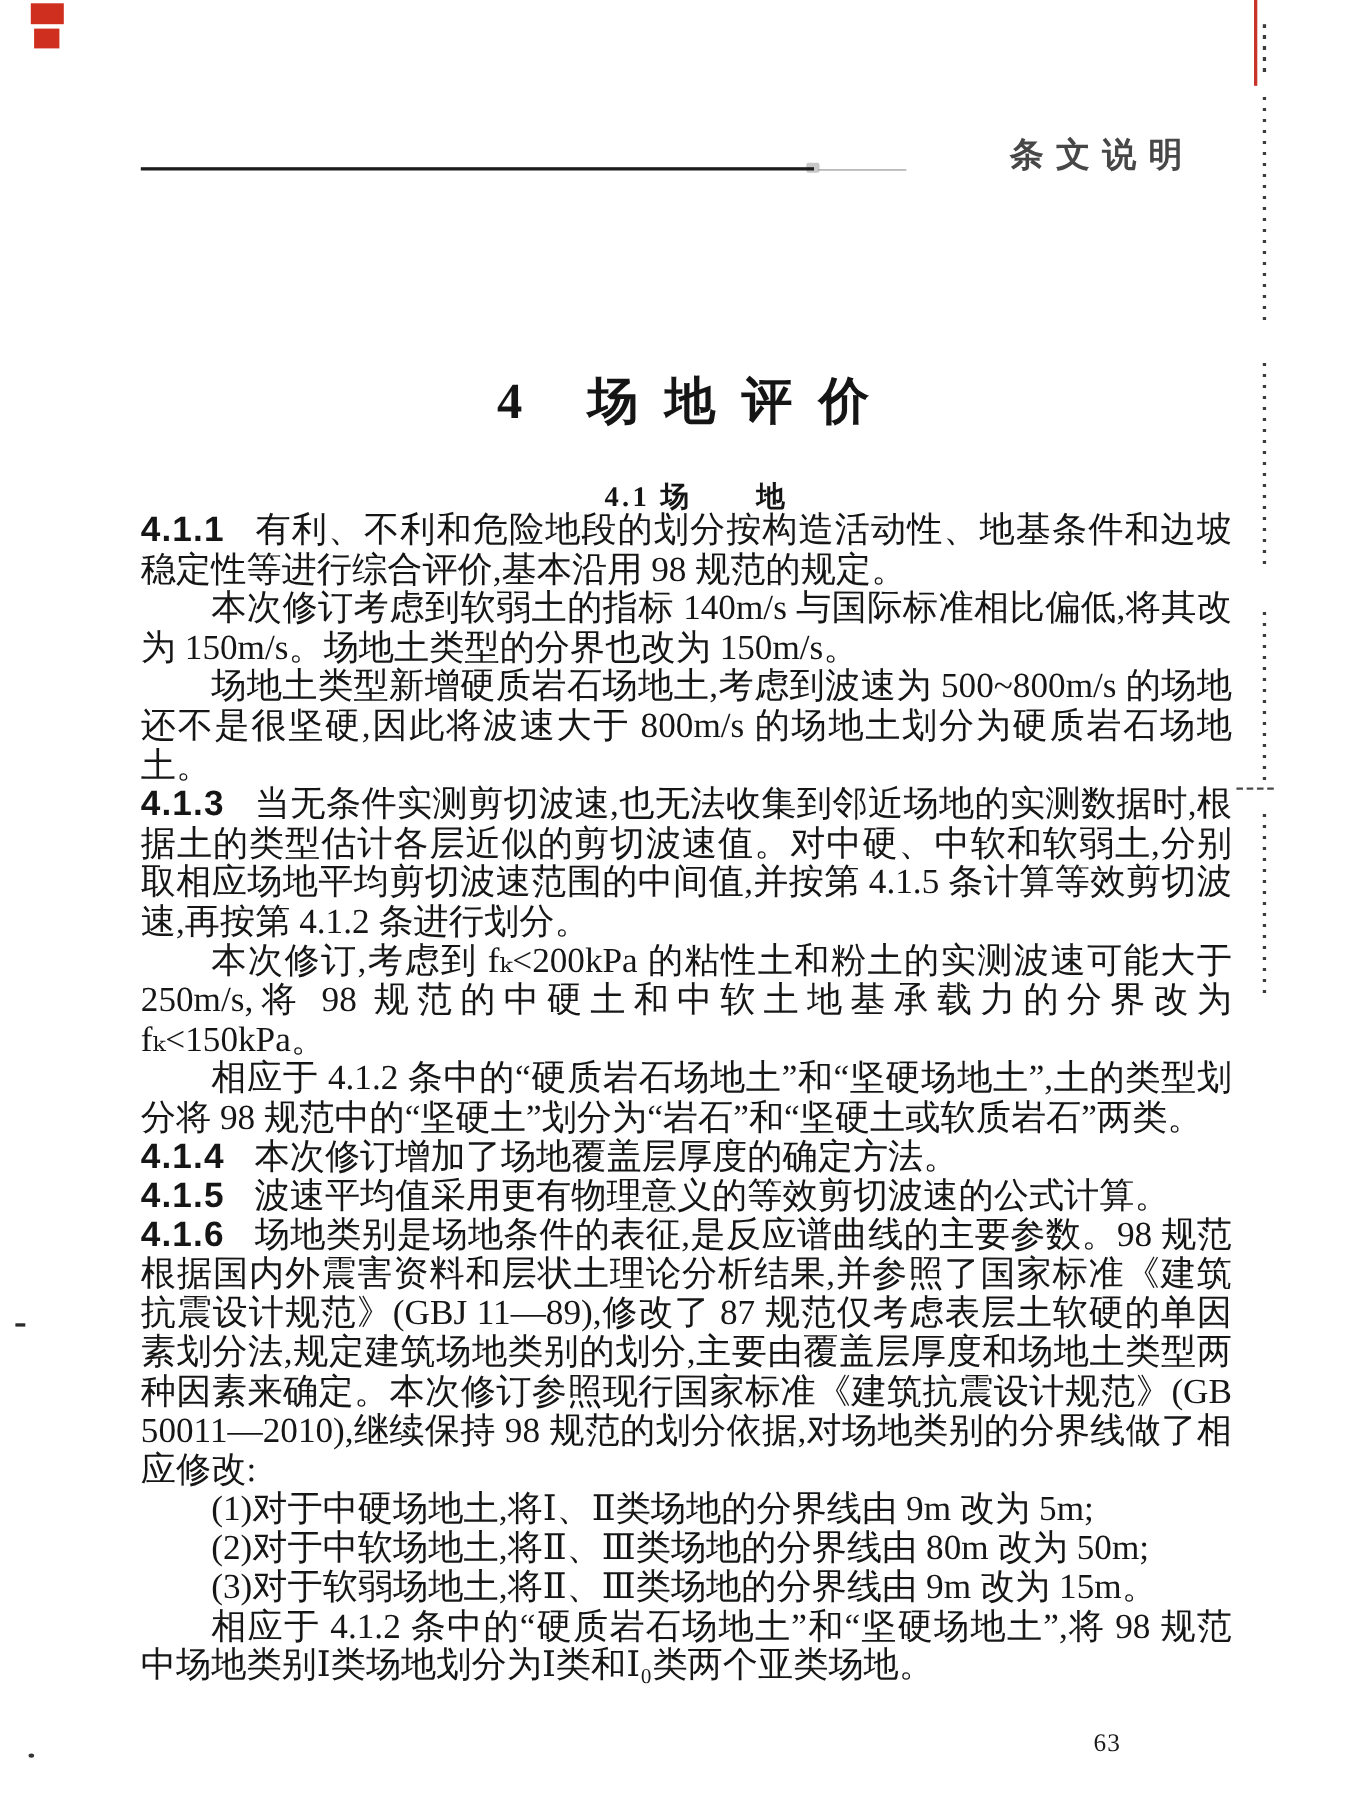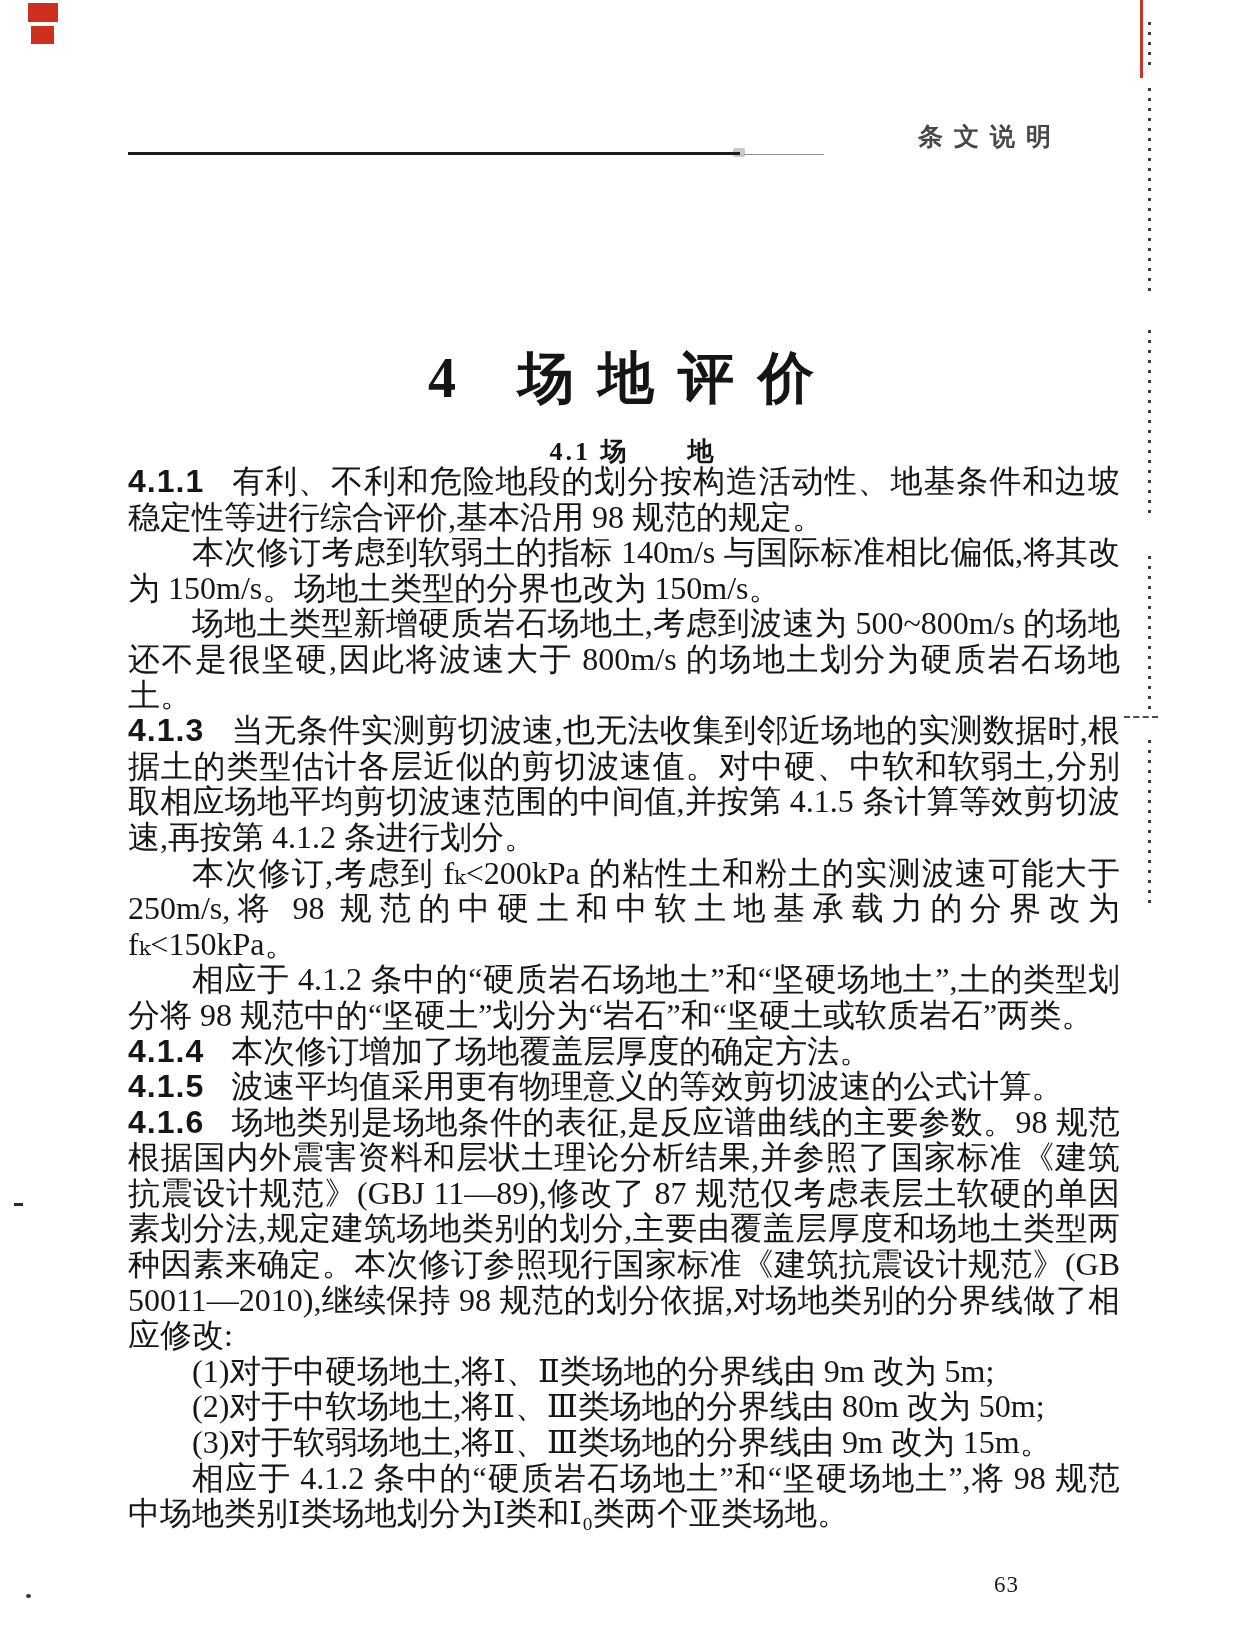--- a/index.html
+++ b/index.html
@@ -9,35 +9,35 @@
     font-family:"Liberation Serif","DejaVu Serif",serif;
     color:#1b1b1b;
     position:relative;
     overflow:hidden;
   }
   .page{position:absolute;inset:0;}
 
   
   .header-label{
     position:absolute;top:120px;left:918px;
-    font-size:25px;font-weight:600;letter-spacing:11px;
+    font-size:31px;font-weight:600;letter-spacing:11px;
     color:#474747;
   }
   .header-rule{
     position:absolute;top:152px;left:128px;width:612px;height:3px;background:#1c1c1c;
   }
   .header-rule-thin{
     position:absolute;top:154px;left:744px;width:80px;height:1px;background:#8d8d8d;
   }
 
   
   .doc-title{
     position:absolute;top:303px;left:0;width:100%;
     text-align:center;
-    font-size:56px;font-weight:700;
+    font-size:46px;font-weight:700;
     letter-spacing:24px;text-indent:24px;
     color:#151515;
   }
   .section-heading{
     position:absolute;top:412px;left:0;width:100%;
     text-align:center;
     font-size:26px;font-weight:700;letter-spacing:3px;
     color:#151515;
     padding-left:12px;
   }

